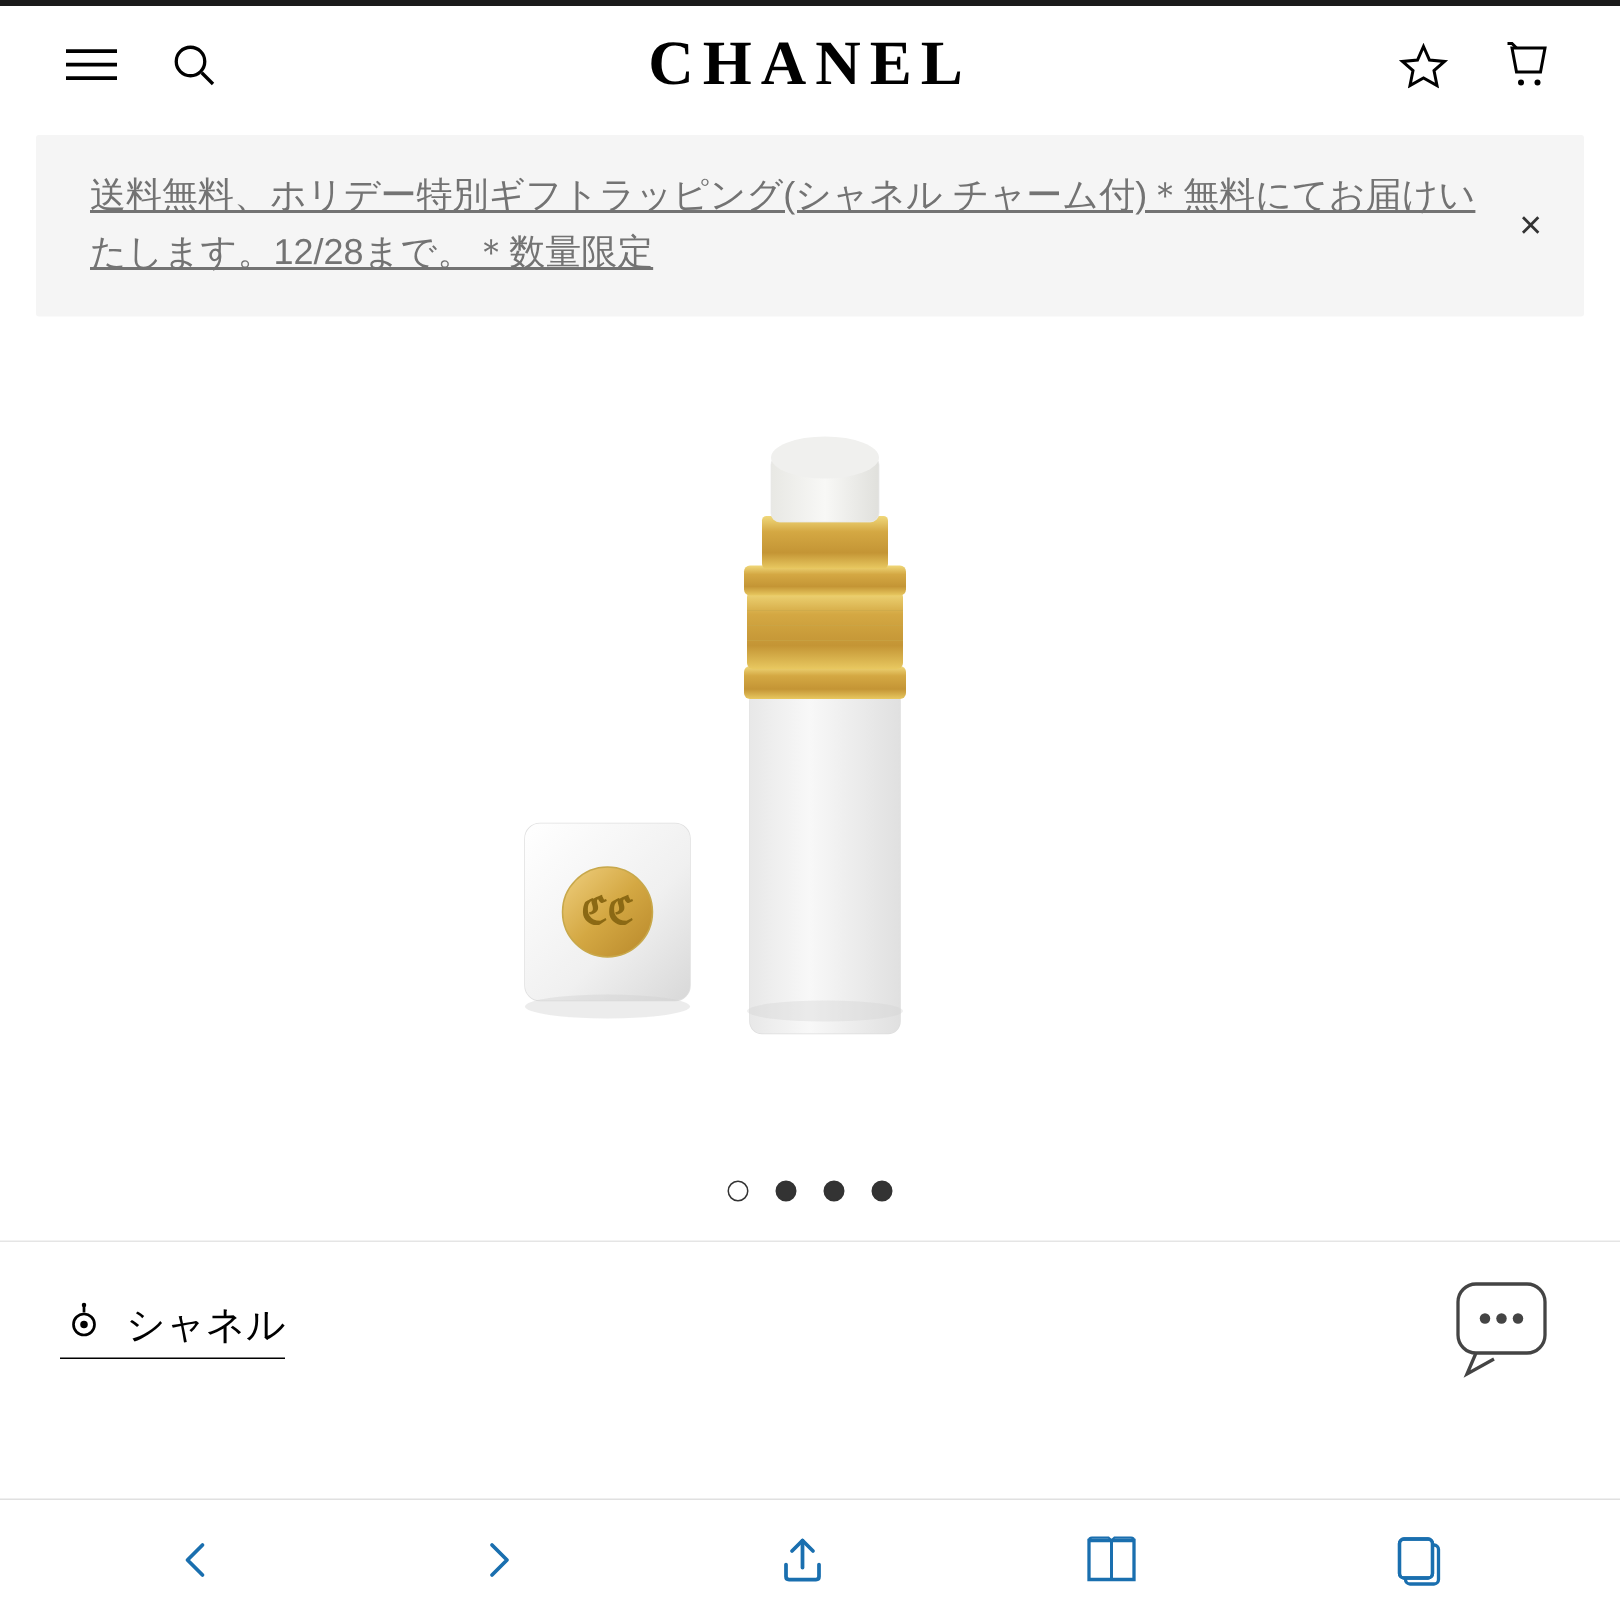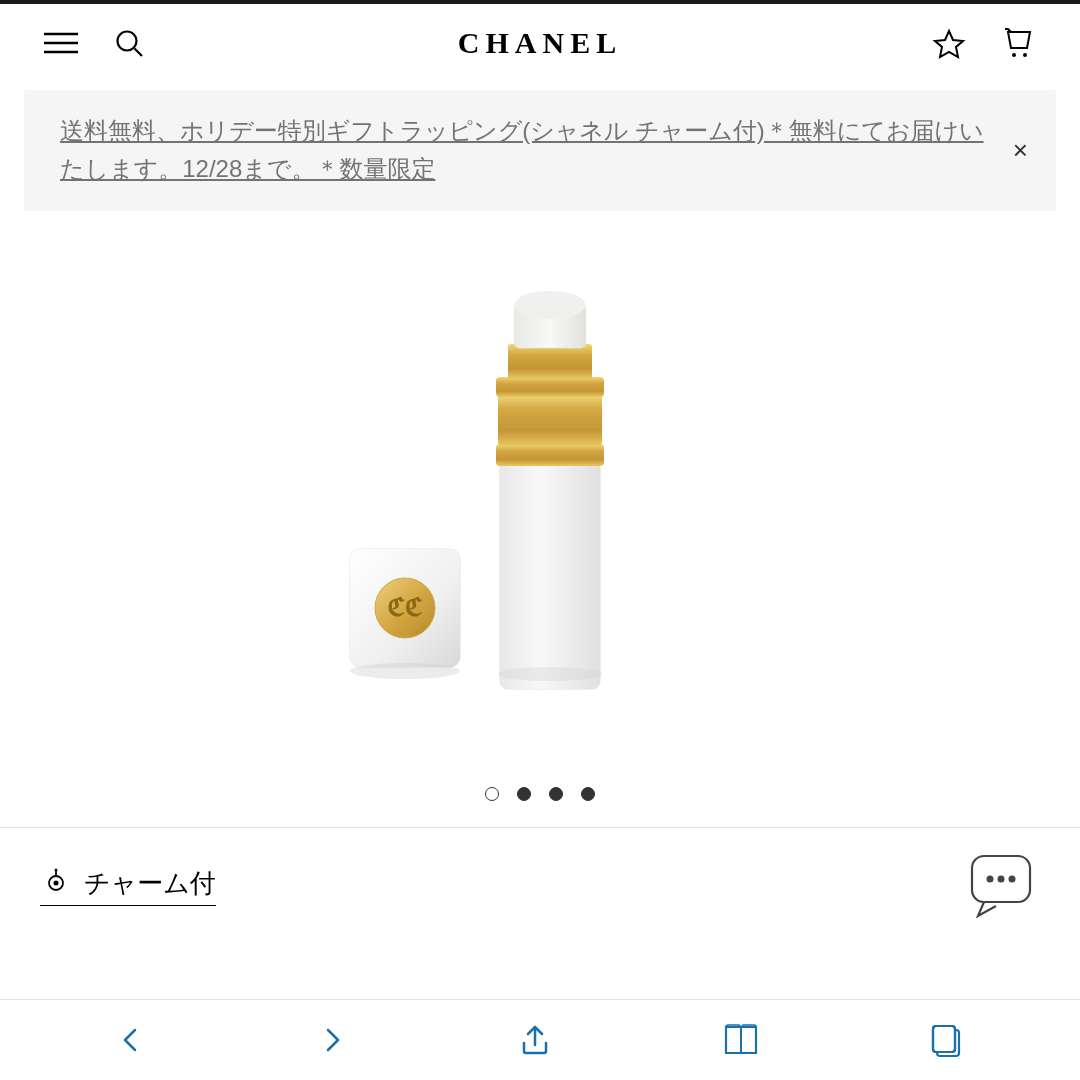--- a/index.html
+++ b/index.html
@@ -42,21 +42,21 @@
       transform: translateX(-50%);
     }
 
     .header-right {
       display: flex;
       align-items: center;
       gap: 28px;
     }
 
     .brand-title {
-      font-size: 30px;
+      font-size: 42px;
       font-weight: 700;
       letter-spacing: 6px;
       color: #000;
       font-family: 'Times New Roman', serif;
     }
 
     .icon-btn {
       background: none;
       border: none;
       cursor: pointer;
@@ -341,21 +341,21 @@
   <div class="try-color-section">
     <button class="try-color-btn">
 
       <svg width="32" height="32" viewBox="0 0 32 32" fill="none" xmlns="http://www.w3.org/2000/svg">
         <circle cx="16" cy="16" r="7" stroke="#000" stroke-width="1.8" fill="none"></circle>
         <circle cx="16" cy="16" r="2.5" fill="#000"></circle>
 
         <path d="M16 3 L16 8" stroke="#000" stroke-width="1.8"></path>
         <circle cx="16" cy="3" r="1.5" fill="#000"></circle>
       </svg>
-      <span>チャーム付</span>
+      <span>シャネル</span>
     </button>
 
     <button class="chat-btn">
 
       <svg width="72" height="68" viewBox="0 0 72 68" fill="none" xmlns="http://www.w3.org/2000/svg">
         <rect x="4" y="4" width="58" height="46" rx="12" ry="12" stroke="#444" stroke-width="2.2" fill="none"></rect>
         <path d="M16 50 L10 64 L28 54" stroke="#444" stroke-width="2.2" fill="none"></path>
         <circle cx="22" cy="27" r="3.5" fill="#444"></circle>
         <circle cx="33" cy="27" r="3.5" fill="#444"></circle>
         <circle cx="44" cy="27" r="3.5" fill="#444"></circle>

